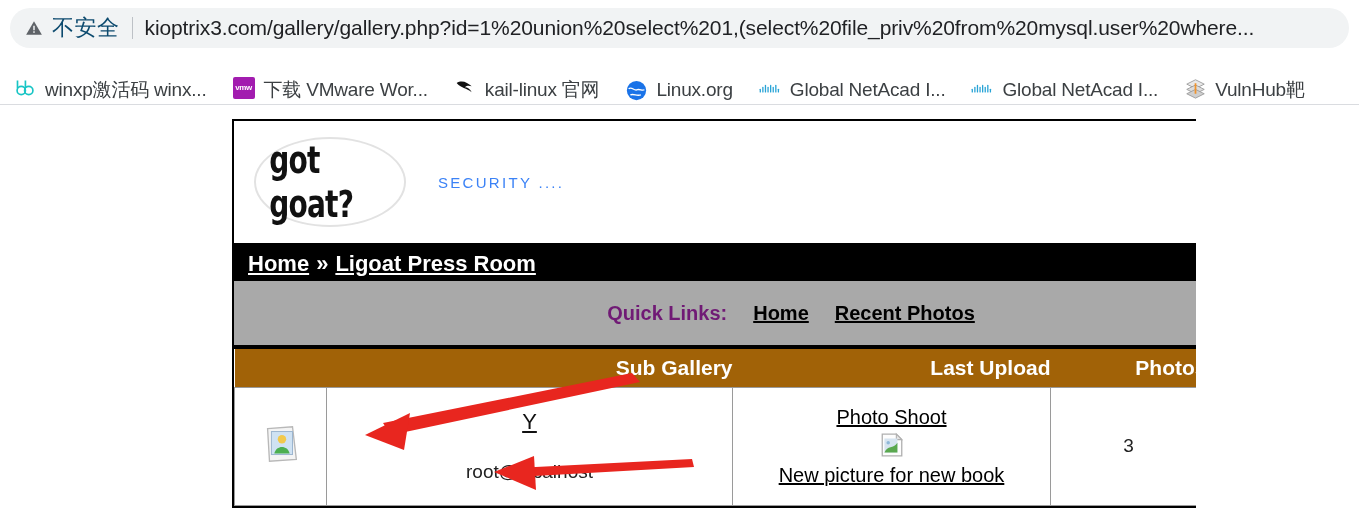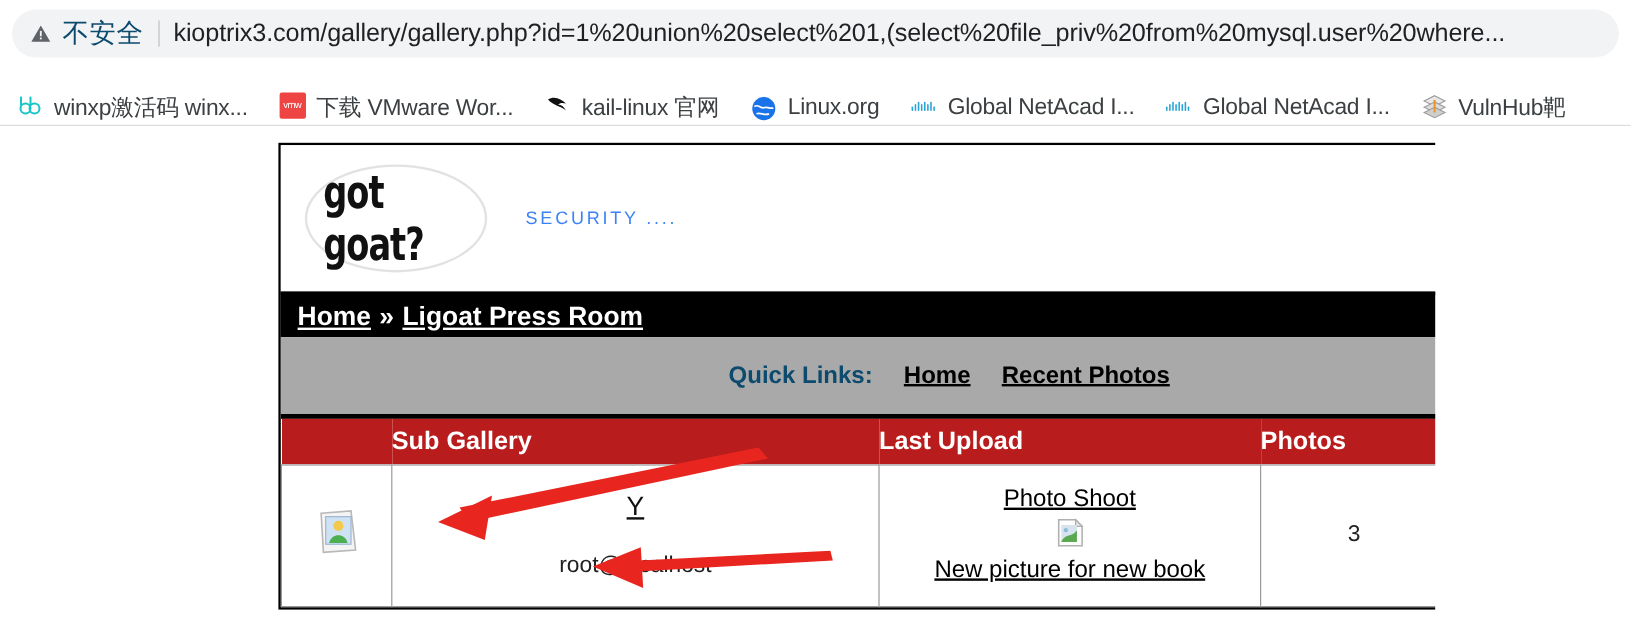--- a/index.html
+++ b/index.html
@@ -82,24 +82,24 @@
     display: flex; align-items: center; justify-content: center;
     font-size: 11px;
     line-height: 1;
   }
   .bm-label {
     font-size: 19px;
     color: #3c4043;
     letter-spacing: -0.2px;
   }
   .bm-ico.vmw {
-    background: #ef4444;
+    background: #a21caf;
     border-radius: 2px;
     color: #fff;
-    font-weight: normal;
+    font-weight: bold;
     font-size: 8px;
     letter-spacing: -.5px;
   }
   .bm-ico.cisco { color: #27a3d6; font-size: 8px; font-weight: bold; text-align: center; line-height: 1.05; }
 
   .chrome-divider { height: 1px; background: #dadce0; width: 100%; }
 
   
   .viewport {
     position: relative;
@@ -181,43 +181,43 @@
     height: 68px;
     display: flex;
     align-items: center;
     justify-content: center;
     gap: 26px;
     border-bottom: 4px solid #000;
   }
   .quick-label {
     font-size: 20px;
     font-weight: bold;
-    color: #0c4a6e;
+    color: #701a75;
   }
   .quick-link {
     font-size: 20px;
     font-weight: bold;
     color: #000000;
     text-decoration: underline;
     cursor: pointer;
   }
 
   
   table.gallery {
     width: 100%;
     border-collapse: collapse;
     table-layout: fixed;
   }
   table.gallery thead th {
-    background: #b91c1c;
+    background: #a16207;
     color: #ffffff;
     font-size: 21px;
     font-weight: bold;
     height: 38px;
-    text-align: left;
+    text-align: right;
     padding: 0;
   }
   .col-icon  { width: 92px; }
   .col-sub   { width: 406px; }
   .col-last  { width: 318px; }
   .col-photos{ width: 156px; }
   .col-views { width: 144px; }
 
   table.gallery tbody td {
     border: 1px solid #9a9a9a;

